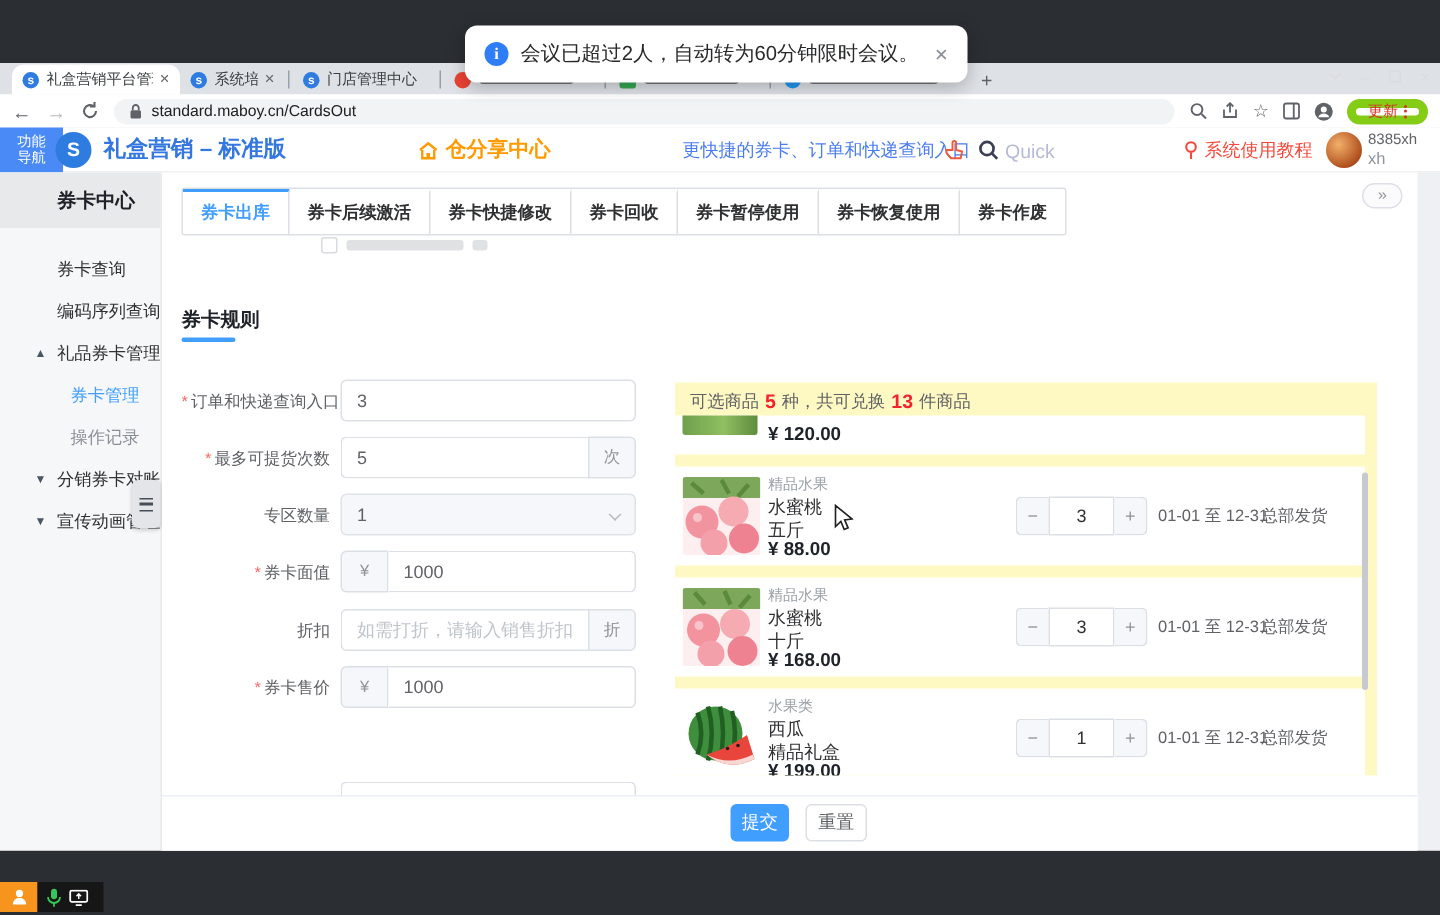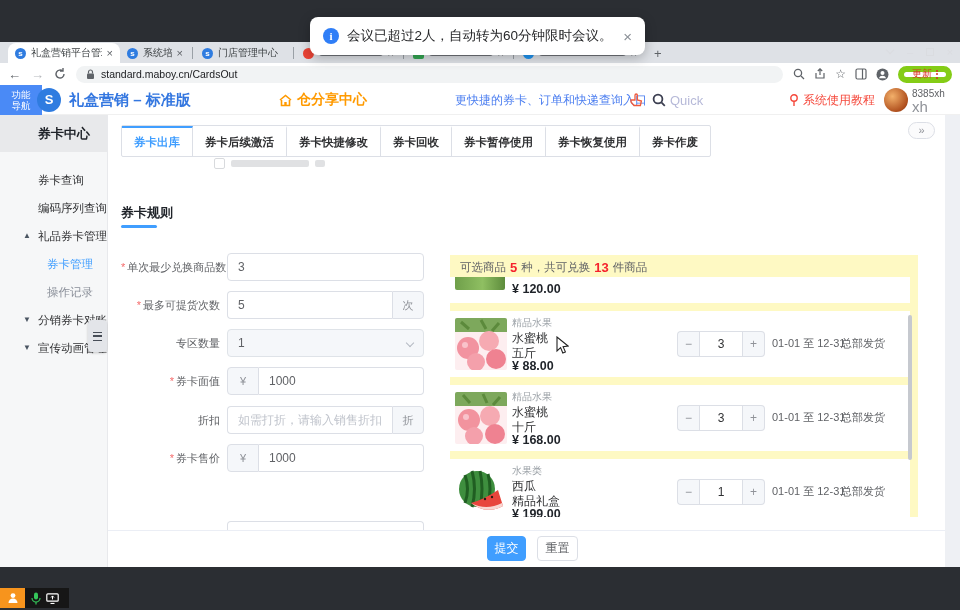--- a/index.html
+++ b/index.html
@@ -33,21 +33,21 @@
 .applogo{position:absolute;left:37px;top:3px;width:24px;height:24px;border-radius:50%;background:#2f7ce0;color:#fff;font-weight:bold;font-size:13px;text-align:center;line-height:24px}
 .brand{position:absolute;left:69px;top:0;line-height:30px;font-size:15px;font-weight:bold;color:#3477e0}
 .sharecenter{position:absolute;left:278px;top:0;height:30px;display:flex;align-items:center;gap:4px;color:#ff9a00;font-size:14px;font-weight:bold;cursor:pointer}
 .quickentry{position:absolute;left:455px;top:0;line-height:30px;color:#4a7df0;font-size:12px;cursor:pointer}
 .handicon{position:absolute;left:629px;top:7px}
 .qsearch{position:absolute;left:652px;top:0;height:30px;display:flex;align-items:center;gap:4px;cursor:pointer}
 .quicktxt{color:#b6b9d8;font-size:13px}
 .tutorial{position:absolute;left:789px;top:0;height:30px;display:flex;align-items:center;gap:4px;color:#f5483b;font-size:12px;cursor:pointer}
 .uavatar{position:absolute;left:884px;top:3px;width:24px;height:24px;border-radius:50%;background:radial-gradient(circle at 35% 35%,#f3b06a,#b0501e 70%,#7a3512)}
 .uname{position:absolute;left:912px;top:2px;font-size:10px;color:#606266;line-height:13px}
-.uname .sub{font-size:15px;color:#909399}
+.uname .sub{font-size:11px;color:#909399}
 
 .sidebar{position:absolute;top:73px;left:0;width:108px;height:452px;background:#f6f7f8;border-right:1px solid #e8e9ec}
 .sbtitle{height:37px;line-height:37px;background:#e8e9eb;font-weight:bold;font-size:13px;padding-left:38px;color:#1f2329}
 .sbitem{height:28px;line-height:28px;font-size:11.5px;color:#303133;padding-left:38px;cursor:pointer;position:relative;white-space:nowrap}
 .sbitem .tri{position:absolute;left:23px;top:0;font-size:8px;color:#4a5562}
 .sbitem.child{padding-left:47px}
 .sbitem.active{color:#409eff}
 .sbitem.dim{color:#8a8f99}
 .sbhandle{position:absolute;left:88px;top:205px;width:19px;height:32px;background:#e3e5e9;border-radius:4px;box-shadow:0 1px 3px rgba(0,0,0,.2);display:flex;align-items:center;justify-content:center;cursor:pointer}
 .sbhandle .bars{width:9px;height:9px;border-top:1.5px solid #474d57;border-bottom:1.5px solid #474d57;position:relative}
@@ -301,21 +301,21 @@
         <div class="partialrow">
           <span class="pcheck"></span>
           <span class="pbar"></span>
           <span class="pbar s"></span>
         </div>
 
         <div class="sectitle">券卡规则</div>
         <div class="secunderline"></div>
 
         <div class="frow" style="top:138px">
-          <div class="flabel"><span class="req">*</span><span>单次最少兑换商品数</span></div>
+          <div class="flabel"><span class="req">*</span><span>订单和快递查询入口</span></div>
           <input class="tinput" style="width: 197px; flex: 0 0 auto;" readonly="" value="3">
         </div>
         <div class="frow" style="top:176px">
           <div class="flabel"><span class="req">*</span><span>最多可提货次数</span></div>
           <div class="igroup">
             <input class="tinput has-suf" readonly="" value="5" style="">
             <div class="addon suf">次</div>
           </div>
         </div>
         <div class="frow" style="top:214px">

